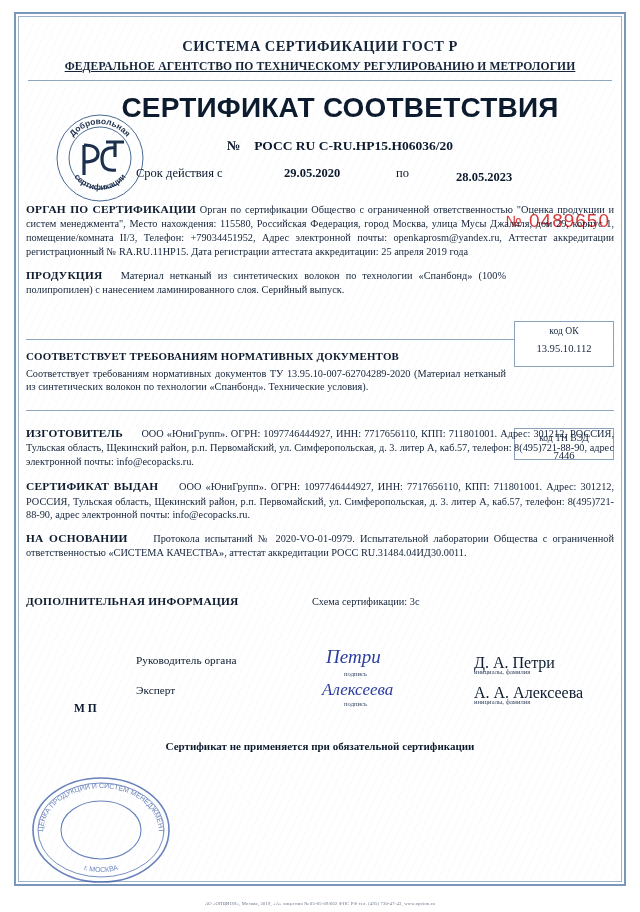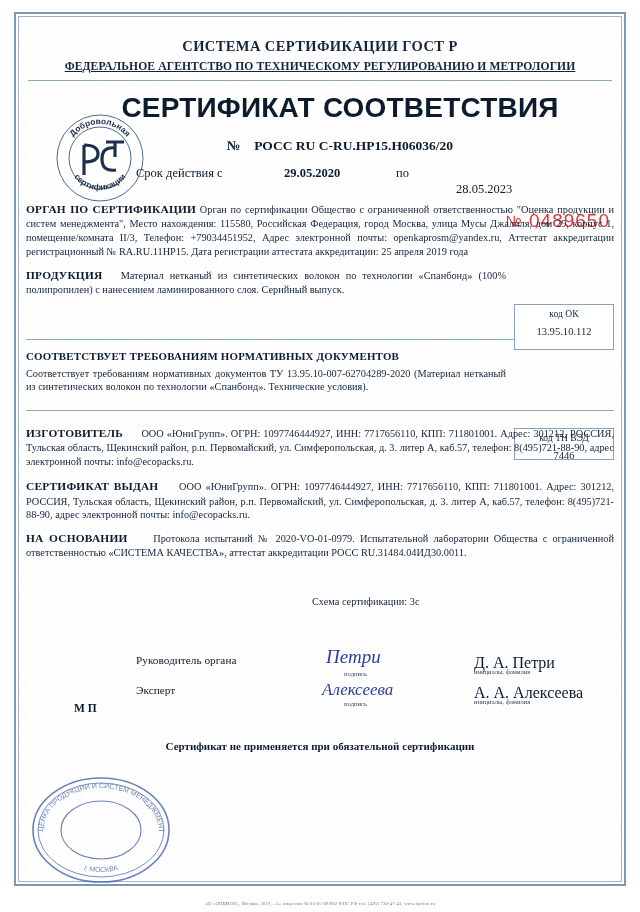--- a/index.html
+++ b/index.html
@@ -92,21 +92,21 @@
     margin-top: 12px;
     padding-left: 78px;
     font-size: 12.5px;
     color: #0d1b2e;
     position: relative;
     height: 18px;
   }
   .validity .v-lab { position: absolute; left: 110px; top: 0; font-weight: normal; }
   .validity .v-from { position: absolute; left: 258px; top: 0; font-weight: bold; }
   .validity .v-to-lab { position: absolute; left: 370px; top: 0; }
-  .validity .v-to { position: absolute; left: 430px; top: 16px; font-weight: normal; }
+  .validity .v-to { position: absolute; left: 430px; top: 4px; font-weight: bold; }
 
   .certno {
     position: absolute;
     right: 4px;
     top: 186px;
     font-family: "Liberation Sans", sans-serif;
     font-size: 19px;
     color: #d63b3b;
     letter-spacing: 1px;
   }
@@ -158,21 +158,21 @@
     color: #17263d;
     padding-top: 3px;
     display: block;
   }
   .box .bv {
     font-size: 10.6px;
     color: #17263d;
     padding-top: 7px;
     display: block;
   }
-  #box-ok { top: 280px; width: 100px; height: 46px; }
+  #box-ok { top: 297px; width: 100px; height: 46px; }
   #box-tn { top: 404px; width: 100px; height: 32px; }
 
   .sec-norm { margin-top: 9px; }
   .sec-norm .body { margin-top: 3px; padding-right: 108px; }
 
   .sec-izg { margin-top: 15px; }
 
   .sec-vyd { margin-top: 11px; }
   .sec-osn { margin-top: 9px; }
 
@@ -367,20 +367,21 @@
       <span>ООО «ЮниГрупп». ОГРН: 1097746444927, ИНН: 7717656110, КПП: 711801001. Адрес: 301212, РОССИЯ, Тульская область, Щекинский район, р.п. Первомайский, ул. Симферопольская, д. 3. литер А, каб.57, телефон: 8(495)721-88-90, адрес электронной почты: info@ecopacks.ru.</span>
     </div>
 
     <div class="section sec-osn">
       <span class="lbl">НА ОСНОВАНИИ</span>
       &nbsp;&nbsp;&nbsp;
       <span>Протокола испытаний № 2020-VO-01-0979. Испытательной лаборатории Общества с ограниченной ответственностью «СИСТЕМА КАЧЕСТВА», аттестат аккредитации РОСС RU.31484.04ИД30.0011.</span>
     </div>
 
     <div class="section sec-dop">
+      <span class="lbl">ДОПОЛНИТЕЛЬНАЯ ИНФОРМАЦИЯ</span>
       <span class="scheme">Схема сертификации: 3с</span>
     </div>
 
     <div class="signblock">
       <div class="sig-row">
         <span class="sig-role">Руководитель органа</span>
         <span class="sig-mark">Петри</span>
         <span class="sig-sub">подпись</span>
         <span class="sig-name">Д. А. Петри</span>
         <span class="sig-name-sub">инициалы, фамилия</span>

